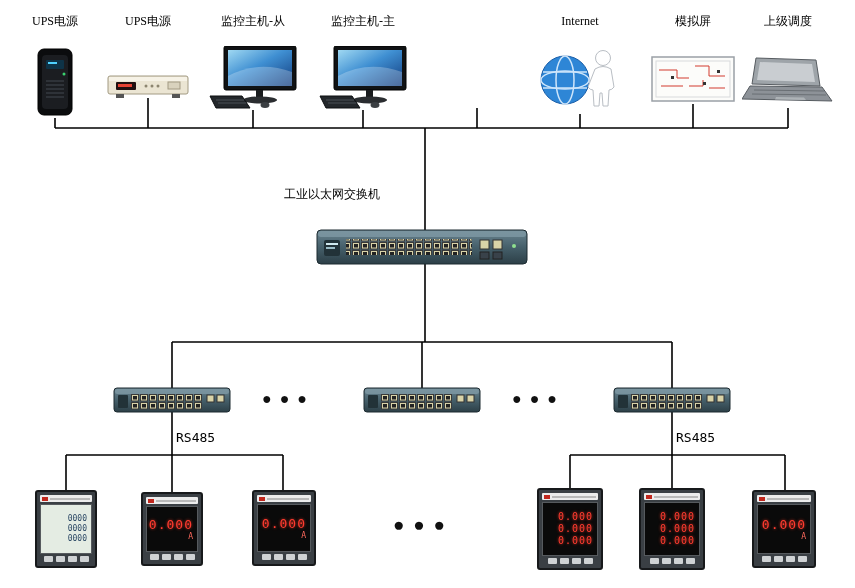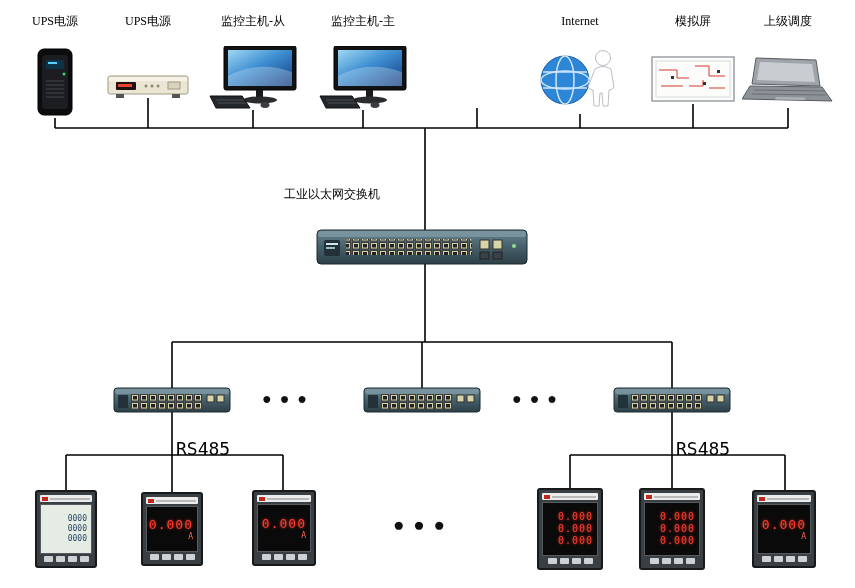--- a/index.html
+++ b/index.html
@@ -5,21 +5,21 @@
   html,body{margin:0;padding:0;background:#fff;}
   .canvas{
     position:relative;width:855px;height:588px;background:#ffffff;overflow:hidden;
     font-family:"Liberation Serif","DejaVu Serif",serif;color:#000;
   }
   .wires{position:absolute;left:0;top:0;z-index:0;}
   .dev{position:absolute;text-align:center;z-index:2;}
   .dev-label{font-size:12px;line-height:18px;white-space:nowrap;}
   .dev-icon{display:block;margin:0 auto;}
   .free-label{position:absolute;font-size:12px;white-space:nowrap;z-index:2;}
-  .rs-label{position:absolute;font-size:18px;white-space:nowrap;z-index:2;font-family:"DejaVu Sans Mono",monospace;margin-top:8px;}
+  .rs-label{position:absolute;font-size:13px;white-space:nowrap;z-index:2;font-family:"DejaVu Sans Mono",monospace;}
   .dots{position:absolute;z-index:2;font-size:16px;font-weight:bold;color:#111;white-space:nowrap;letter-spacing:2px;}
   .dots.big{font-size:19px;}
   .switch{position:absolute;z-index:2;}
   
   .meter{
     position:absolute;z-index:2;background:#3a3f44;border:2px solid #17191b;border-radius:3px;
     padding:3px;box-sizing:border-box;display:flex;flex-direction:column;gap:2px;
   }
   .meter-brand{height:7px;background:#ececec;border-radius:1px;display:flex;align-items:center;gap:2px;padding:0 2px;flex:none;}
   .brand-dot{width:6px;height:4px;background:#c0271d;flex:none;}

